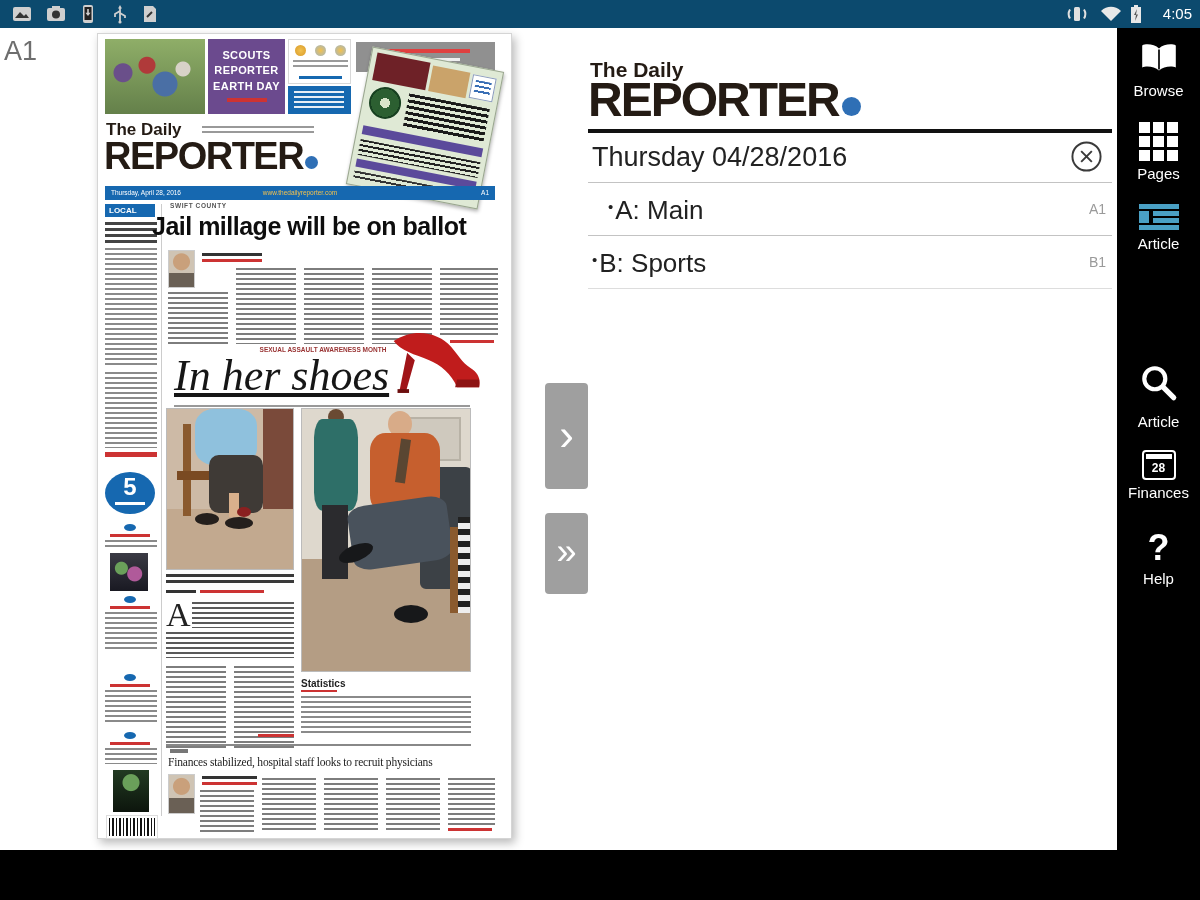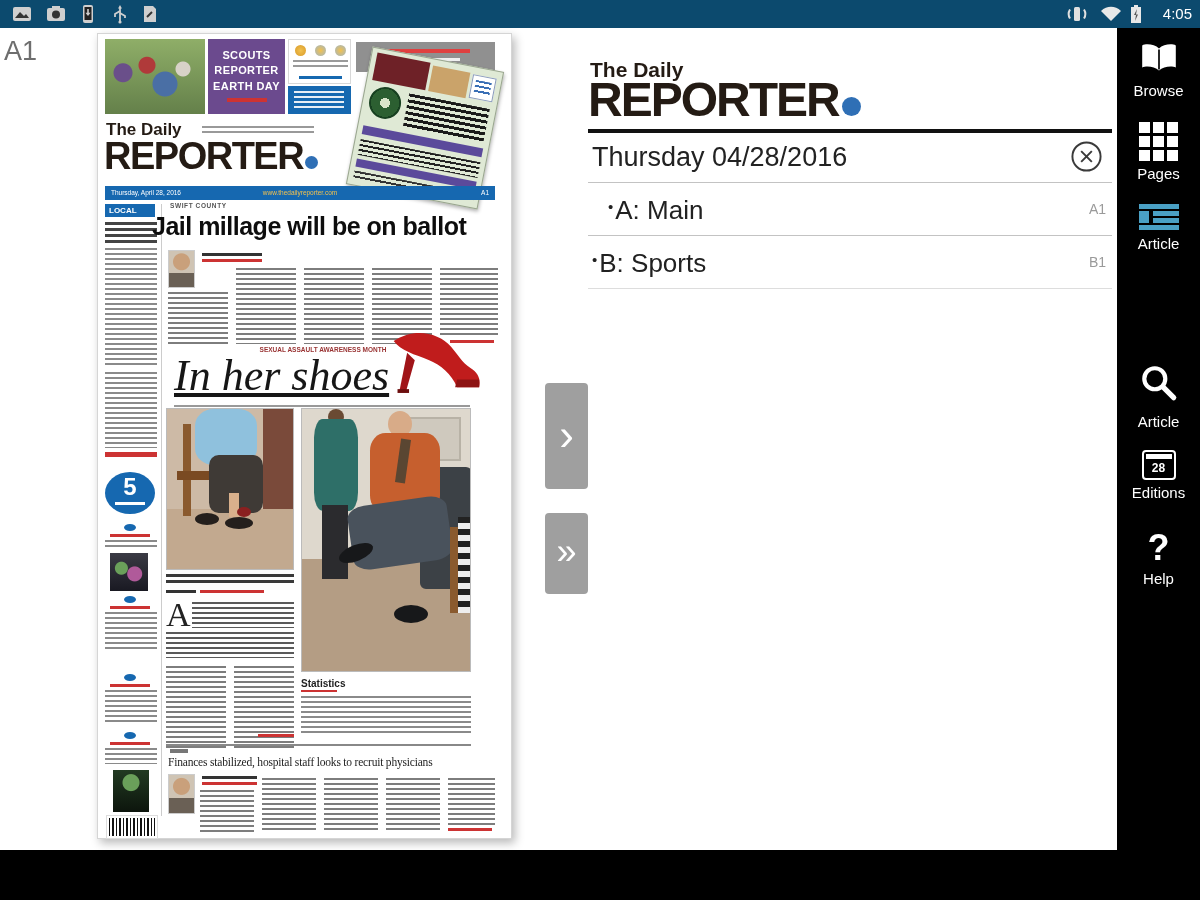--- a/index.html
+++ b/index.html
@@ -350,21 +350,21 @@
         <circle cx="16" cy="15" r="10" fill="none" stroke="#fff" stroke-width="4"></circle>
         <line x1="24" y1="23" x2="34" y2="33" stroke="#fff" stroke-width="5" stroke-linecap="round"></line>
       </svg>
     <div class="sb-label">Article</div>
   </div>
   <div class="abs sb-item" style="top:422px;cursor:pointer;">
     <div class="cal">
       <div class="cal-top"></div>
       <div class="cal-num">28</div>
     </div>
-    <div class="sb-label">Editions</div>
+    <div class="sb-label">Finances</div>
   </div>
   <div class="abs sb-item" style="top:502px;cursor:pointer;">
     <div class="q">?</div>
     <div class="sb-label">Help</div>
   </div>
 </div>
 
 <div class="abs" id="navbar">
   
   

